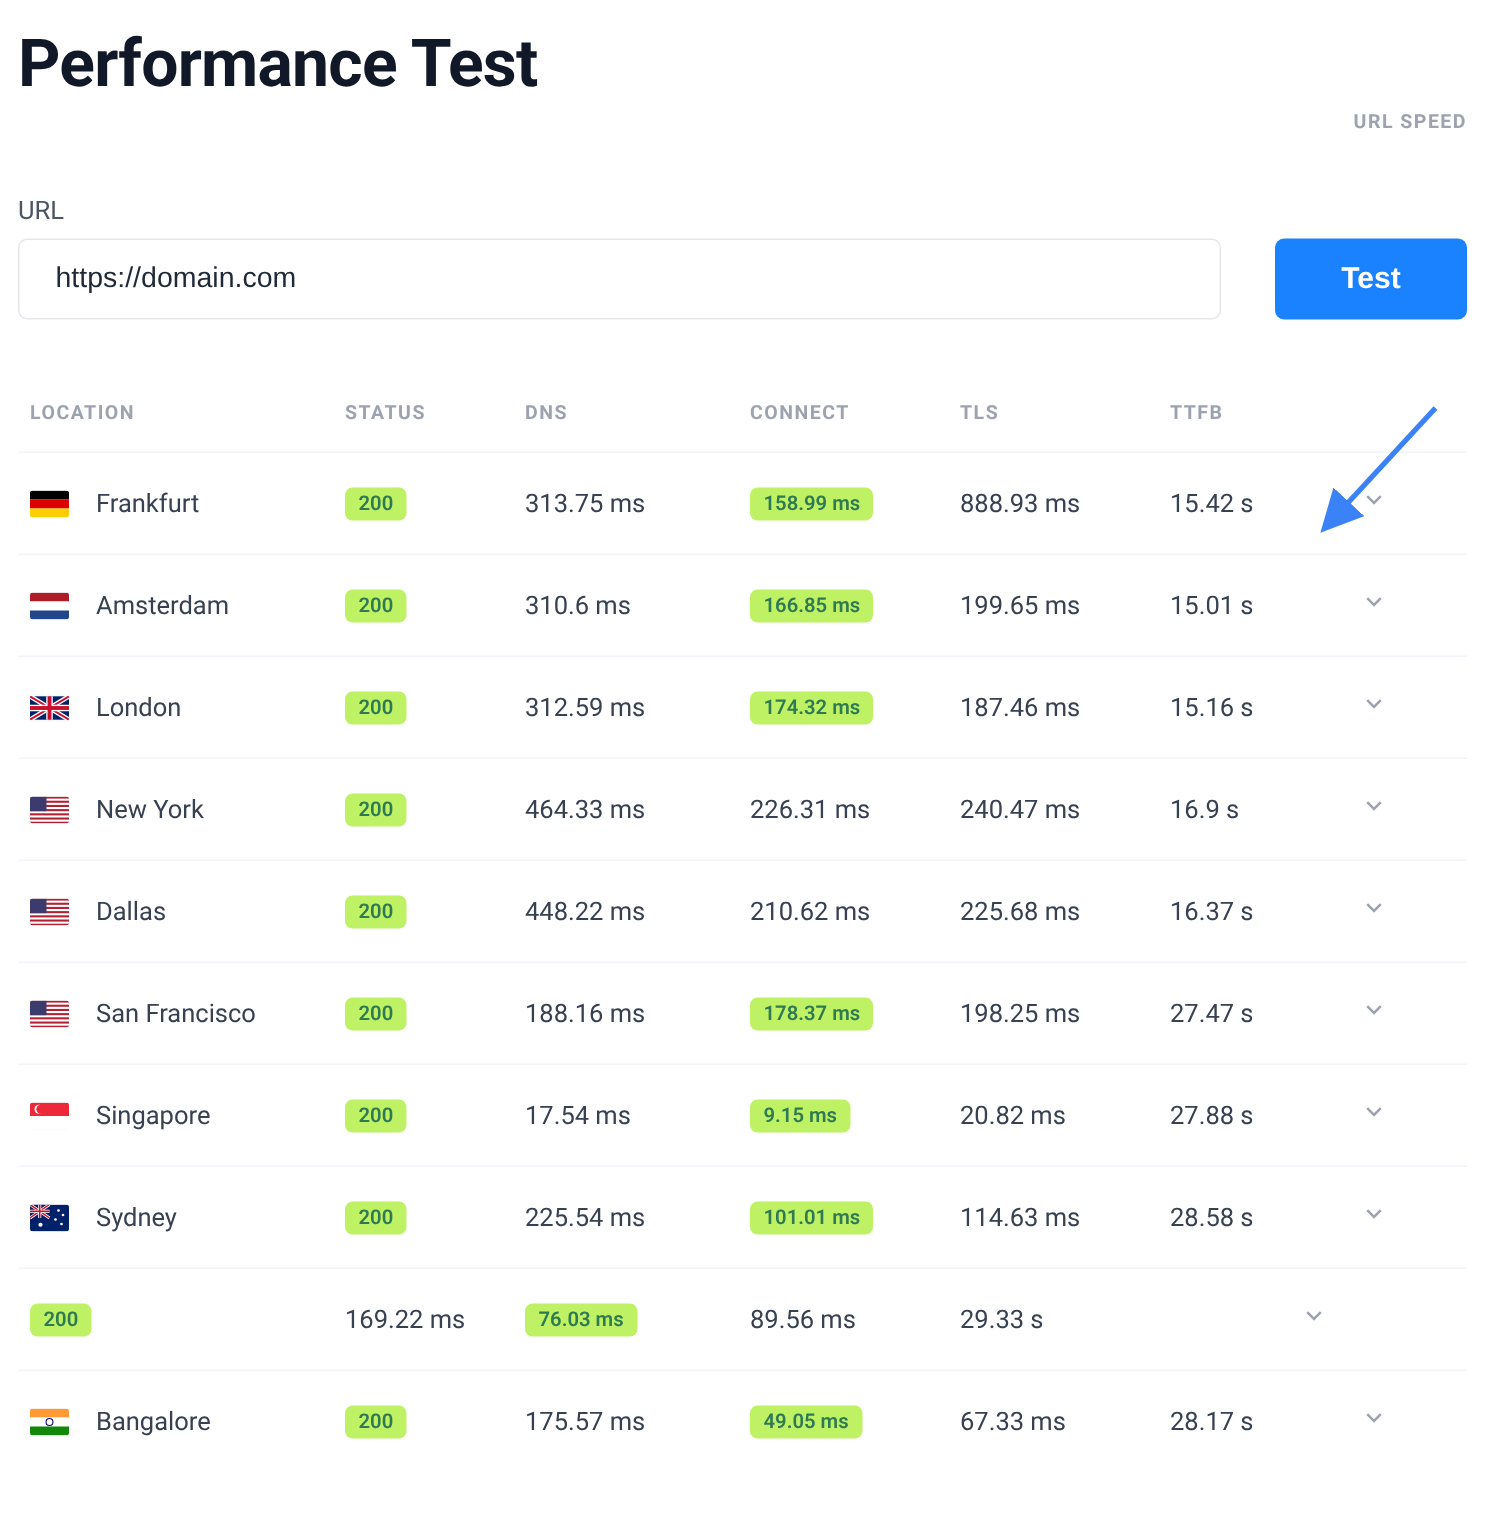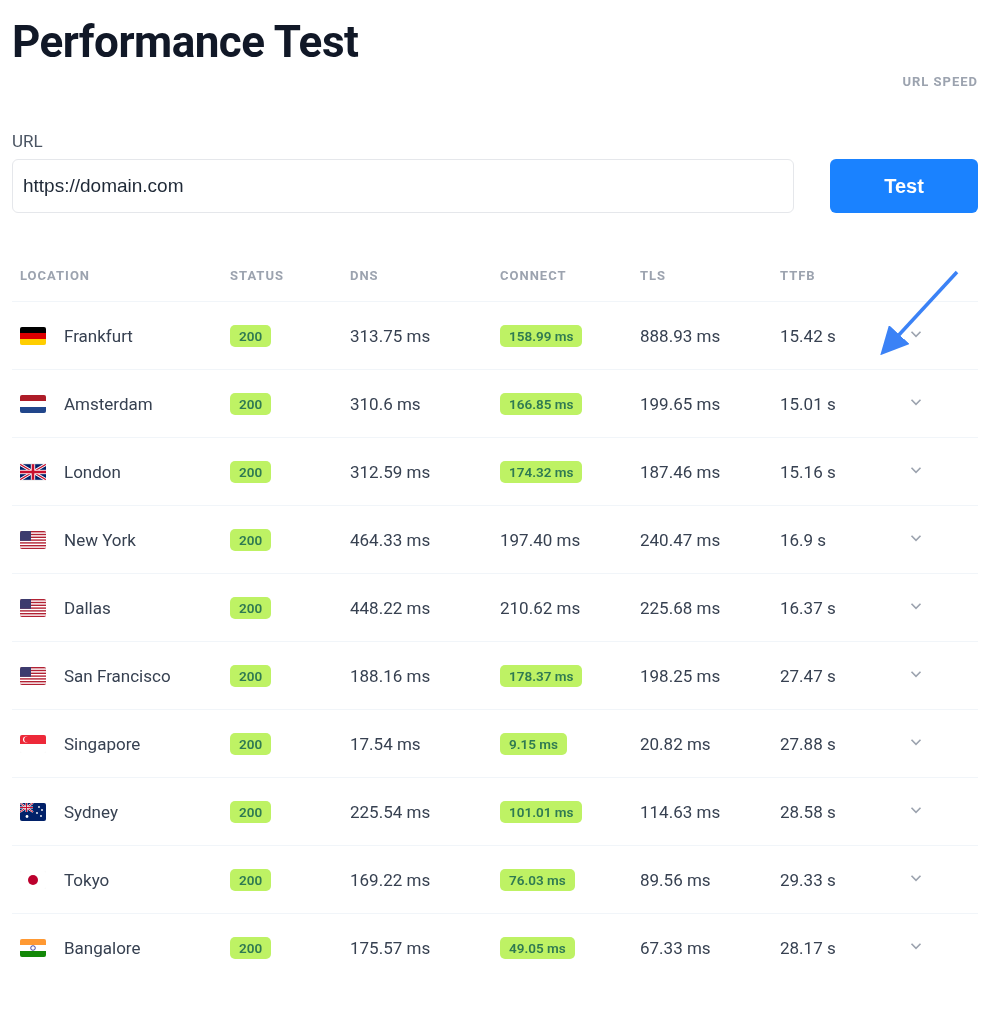--- a/index.html
+++ b/index.html
@@ -34,27 +34,27 @@
   .url-row {
     display: flex;
     gap: 36px;
     align-items: stretch;
   }
   .url-input {
     flex: 1;
     height: 54px;
     border: 1px solid #e5e7eb;
     border-radius: 6px;
-    padding: 0 10px;
+    padding: 0 24px;
     font-size: 19px;
     color: #1f2937;
     background: #fff;
   }
   .test-btn {
-    width: 148px;
+    width: 128px;
     height: 54px;
     background: #1a82ff;
     color: #fff;
     border: none;
     border-radius: 6px;
     font-size: 20px;
     font-weight: 700;
     cursor: pointer;
   }
   .table { margin-top: 36px; width: 100%; }
@@ -201,21 +201,21 @@
                   <rect y="9.8" width="26" height="1.4"></rect>
                   <rect y="12.6" width="26" height="1.4"></rect>
                   <rect y="15.4" width="26" height="1.4"></rect>
                 </g>
                 <rect width="11" height="9.8" fill="#3c3b6e"></rect>
               </svg></span>
       <span>New York</span>
     </div>
     <div><span class="status-pill">200</span></div>
     <div>464.33 ms</div>
-    <div><span>197.40 ms</span></div>
+    <div><span>226.31 ms</span></div>
     <div>240.47 ms</div>
     <div>16.9 s</div>
     <div class="chevron-cell">
       <svg class="chevron-icon" viewBox="0 0 24 24">
               <polyline points="6 9 12 15 18 9"></polyline>
             </svg>
     </div>
         </div>
         <div class="trow">
     <div class="loc-cell">
@@ -318,27 +318,20 @@
     <div><span class="green-pill">101.01 ms</span></div>
     <div>114.63 ms</div>
     <div>28.58 s</div>
     <div class="chevron-cell">
       <svg class="chevron-icon" viewBox="0 0 24 24">
               <polyline points="6 9 12 15 18 9"></polyline>
             </svg>
     </div>
         </div>
         <div class="trow">
-    <div class="loc-cell">
-      <span class="flag"><svg width="26" height="18">
-                <rect width="26" height="18" fill="#fff"></rect>
-                <circle cx="13" cy="9" r="5" fill="#bc002d"></circle>
-              </svg></span>
-      <span>Tokyo</span>
-    </div>
     <div><span class="status-pill">200</span></div>
     <div>169.22 ms</div>
     <div><span class="green-pill">76.03 ms</span></div>
     <div>89.56 ms</div>
     <div>29.33 s</div>
     <div class="chevron-cell">
       <svg class="chevron-icon" viewBox="0 0 24 24">
               <polyline points="6 9 12 15 18 9"></polyline>
             </svg>
     </div>

